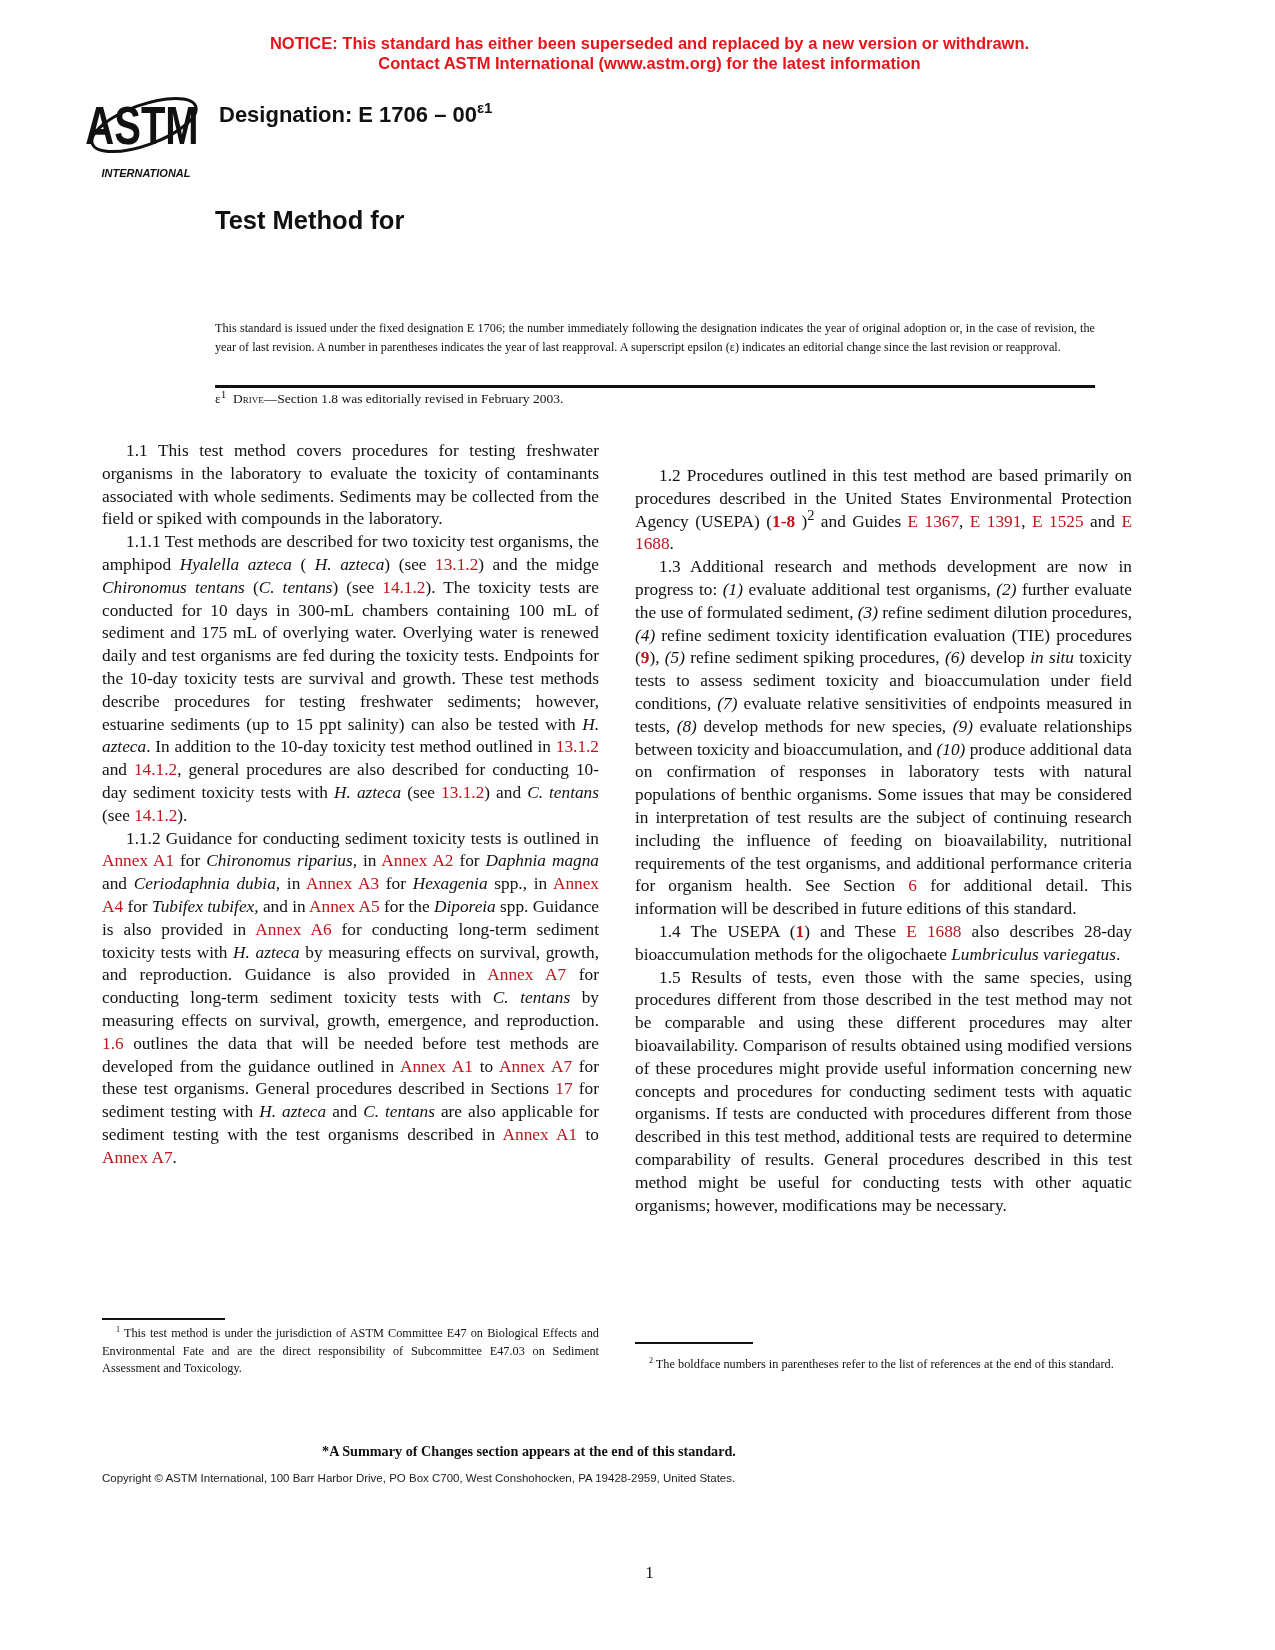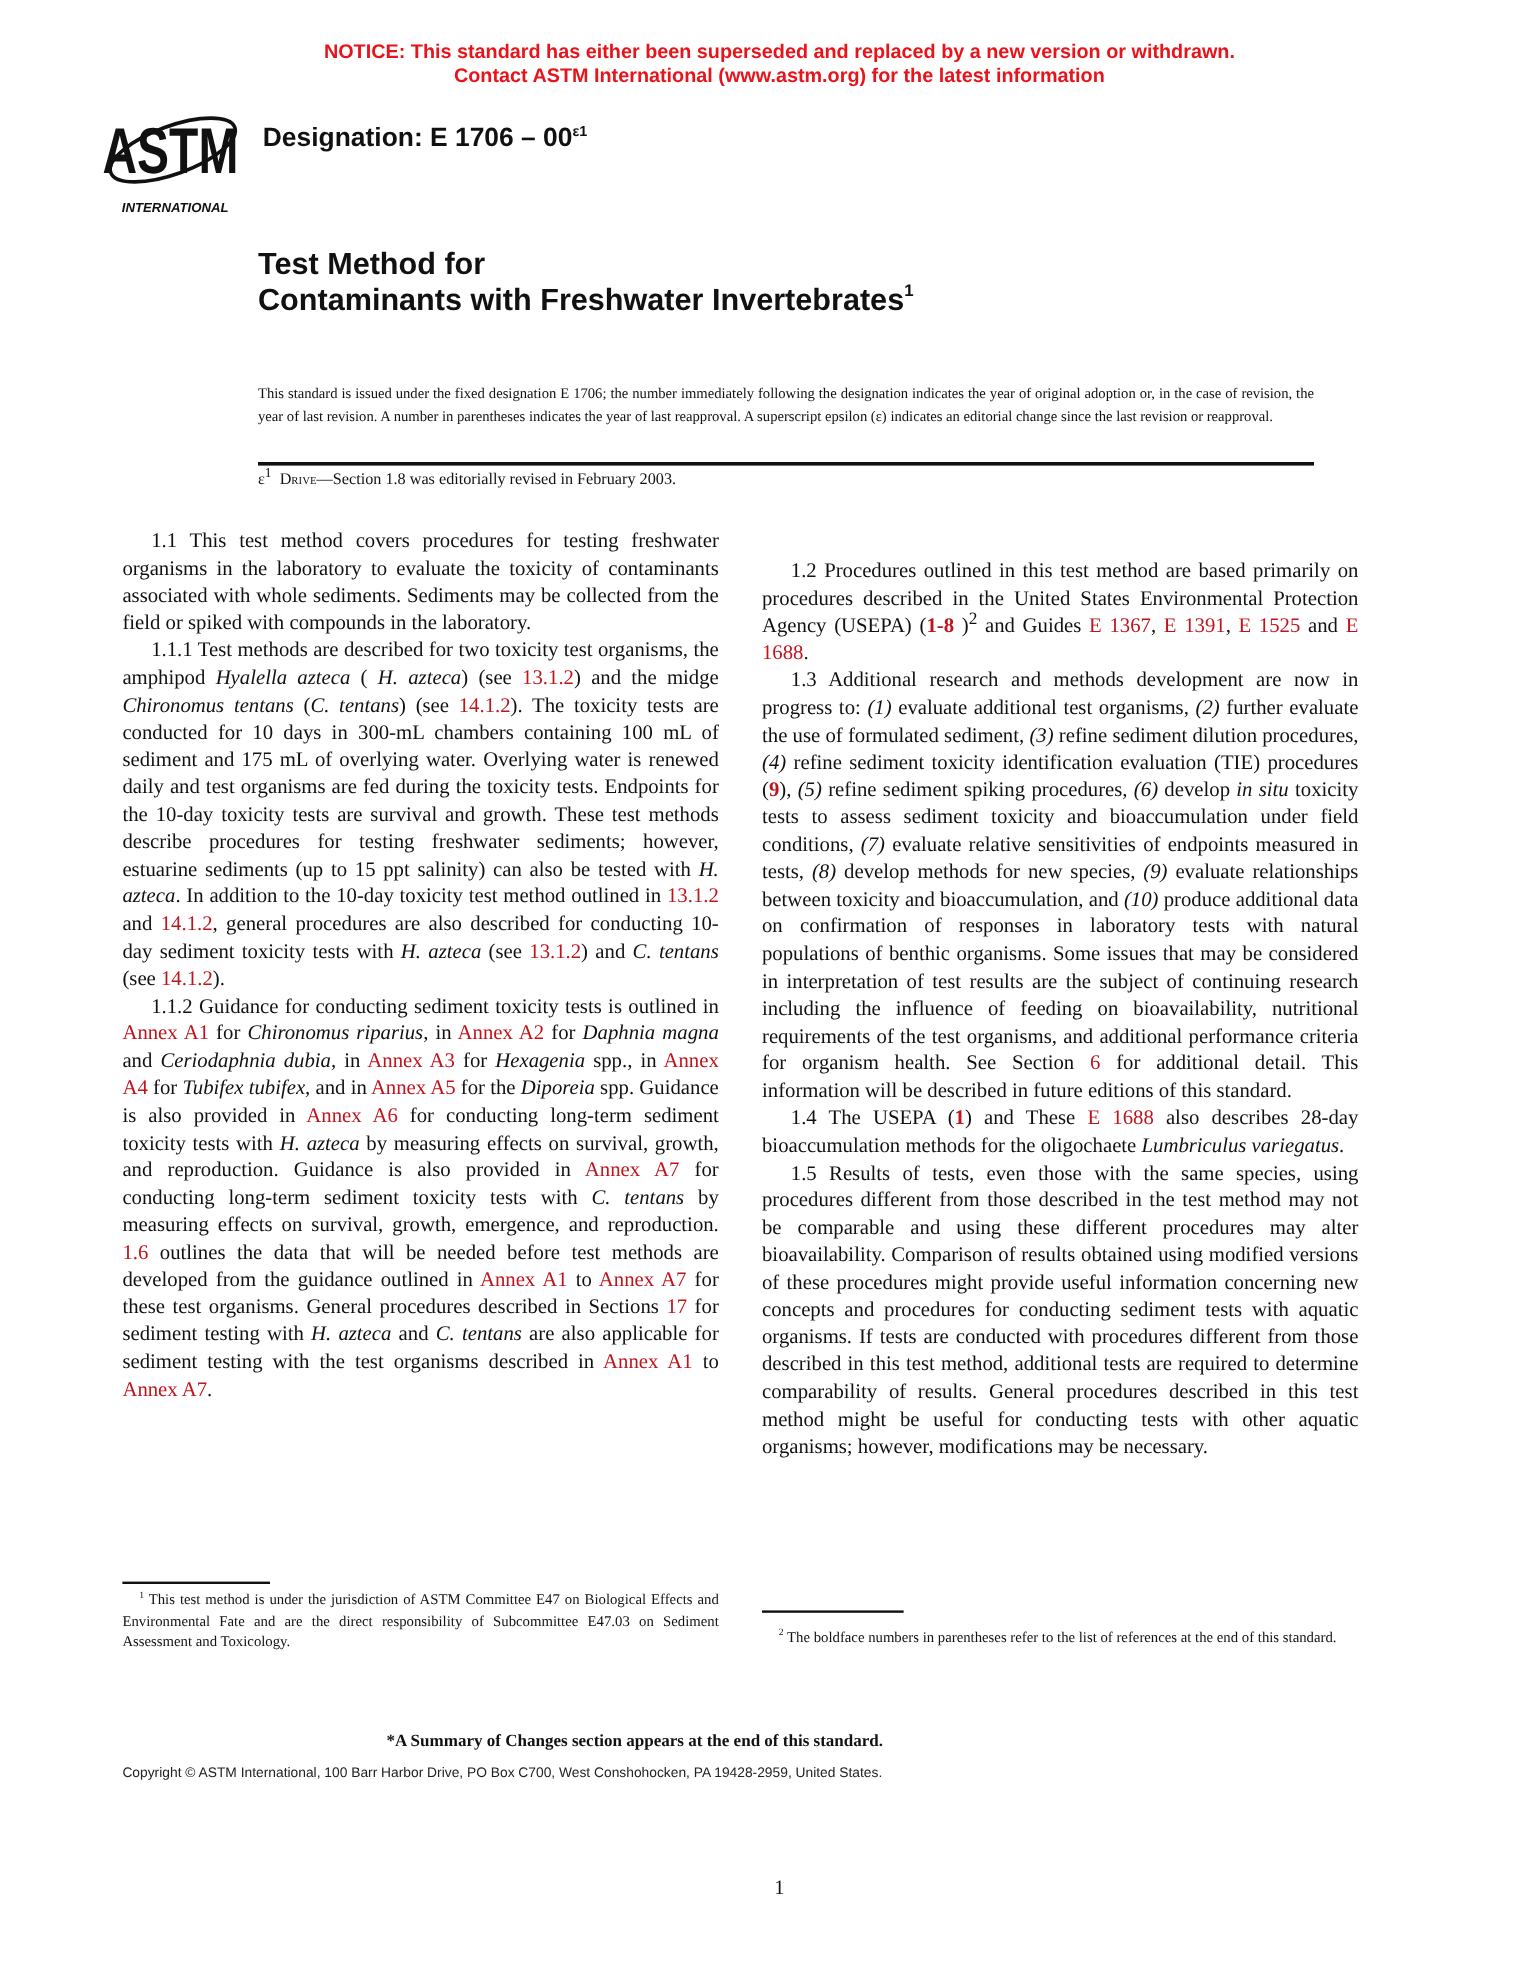--- a/index.html
+++ b/index.html
@@ -5,21 +5,21 @@
   html, body { margin: 0; padding: 0; background: #ffffff; }
   body { width: 1275px; height: 1650px; position: relative; overflow: hidden; color: #111; }
   .abs { position: absolute; margin-left: 12px; }
   .sans { font-family: "Liberation Sans", sans-serif; }
   .serif { font-family: "Liberation Serif", serif; }
   .red { color: #e8141b; }
   .link { color: #c0141c; }
   .notice { top: 33px; left: 0; width: 1275px; text-align: center; font-weight: bold; font-size: 16.5px; line-height: 20px; }
   .logo { left: 72px; top: 85px; width: 125px; height: 95px; }
   .designation { left: 207px; top: 102px; font-size: 22px; font-weight: bold; }
-  .designation sup { font-size: 12px; vertical-align: 9px; }
+  .designation sup { font-size: 15px; vertical-align: 9px; }
   .title { left: 203px; top: 205px; font-size: 25.5px; font-weight: bold; line-height: 30px; }
   .title sup { font-size: 14px; vertical-align: 11px; }
   .issued { left: 203px; top: 319px; width: 880px; font-size: 12.2px; line-height: 19px; text-align: justify; }
   .rule-top { left: 203px; top: 385px; width: 880px; height: 3px; background: #111; }
   .note { left: 203px; top: 391px; font-size: 13.5px; }
   .note .sc { font-variant: small-caps; }
   .col { font-size: 17.3px; line-height: 22.8px; text-align: justify; }
   .col p { margin: 0; }
   .col .ind { text-indent: 24px; }
   .col1 { left: 90px; top: 440px; width: 497px; }
@@ -55,21 +55,20 @@
     <text x="62" y="92" text-anchor="middle" font-family="Liberation Sans, sans-serif" font-weight="bold" font-style="italic" font-size="11" fill="#111">INTERNATIONAL</text>
   </svg>
 </div>
 
 <div class="abs designation sans">
   <span>Designation: E 1706 – 00</span><sup>ε1</sup>
 </div>
 
 <div class="abs title sans">
   <div>Test Method for</div>
-  <div><span>Contaminants with Freshwater Invertebrates</span><sup>1</sup></div>
 </div>
 
 <div class="abs issued serif">This standard is issued under the fixed designation E 1706; the number immediately following the designation indicates the year of original adoption or, in the case of revision, the year of last revision. A number in parentheses indicates the year of last reapproval. A superscript epsilon (ε) indicates an editorial change since the last revision or reapproval.</div>
 <div class="abs rule-top"></div>
 <div class="abs note serif">
   <span>ε</span><sup>1</sup>&nbsp; <span class="sc">Drive</span><span>—Section 1.8 was editorially revised in February 2003.</span>
 </div>
 
 <div class="abs col col1 serif">
   <p class="ind">1.1  This test method covers procedures for testing freshwater organisms in the laboratory to evaluate the toxicity of contaminants associated with whole sediments. Sediments may be collected from the field or spiked with compounds in the laboratory.</p>

